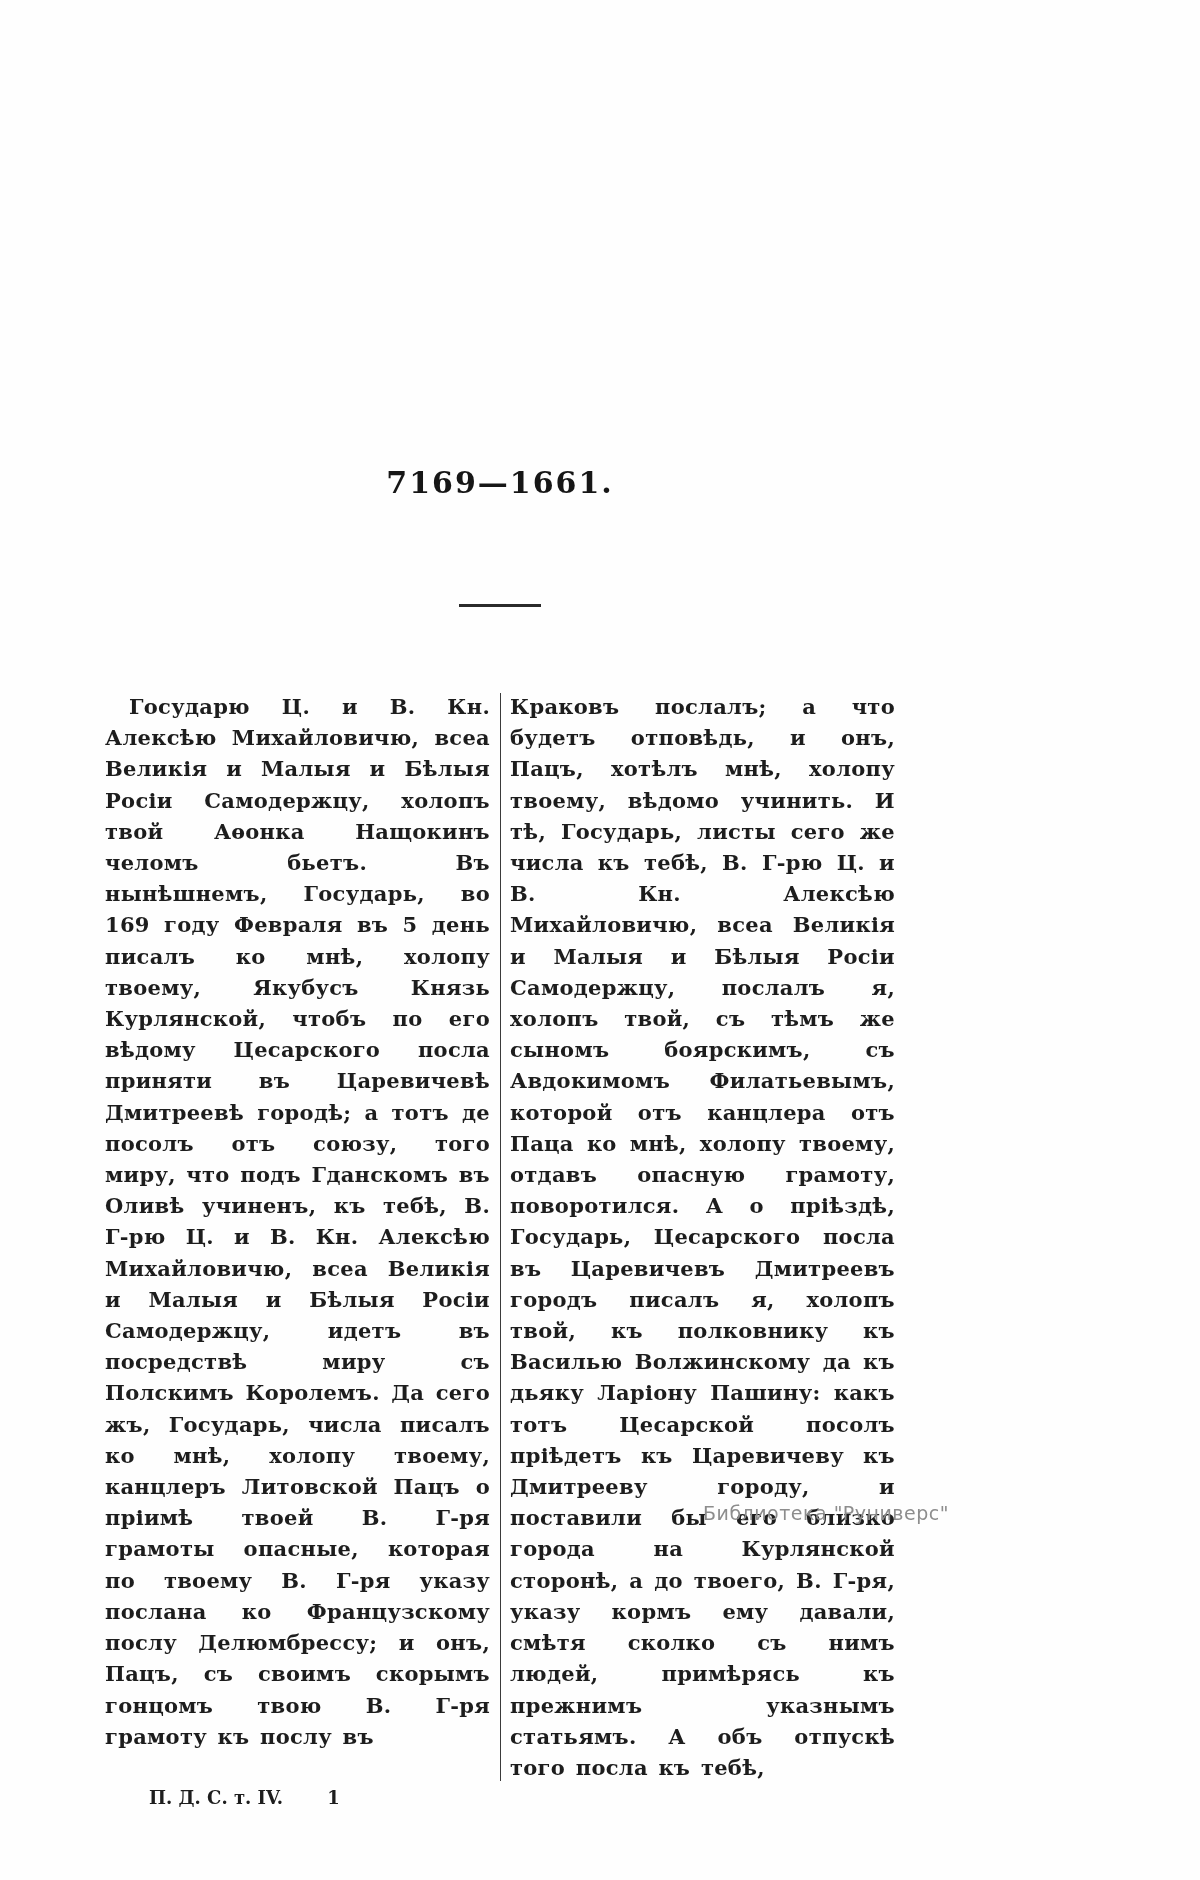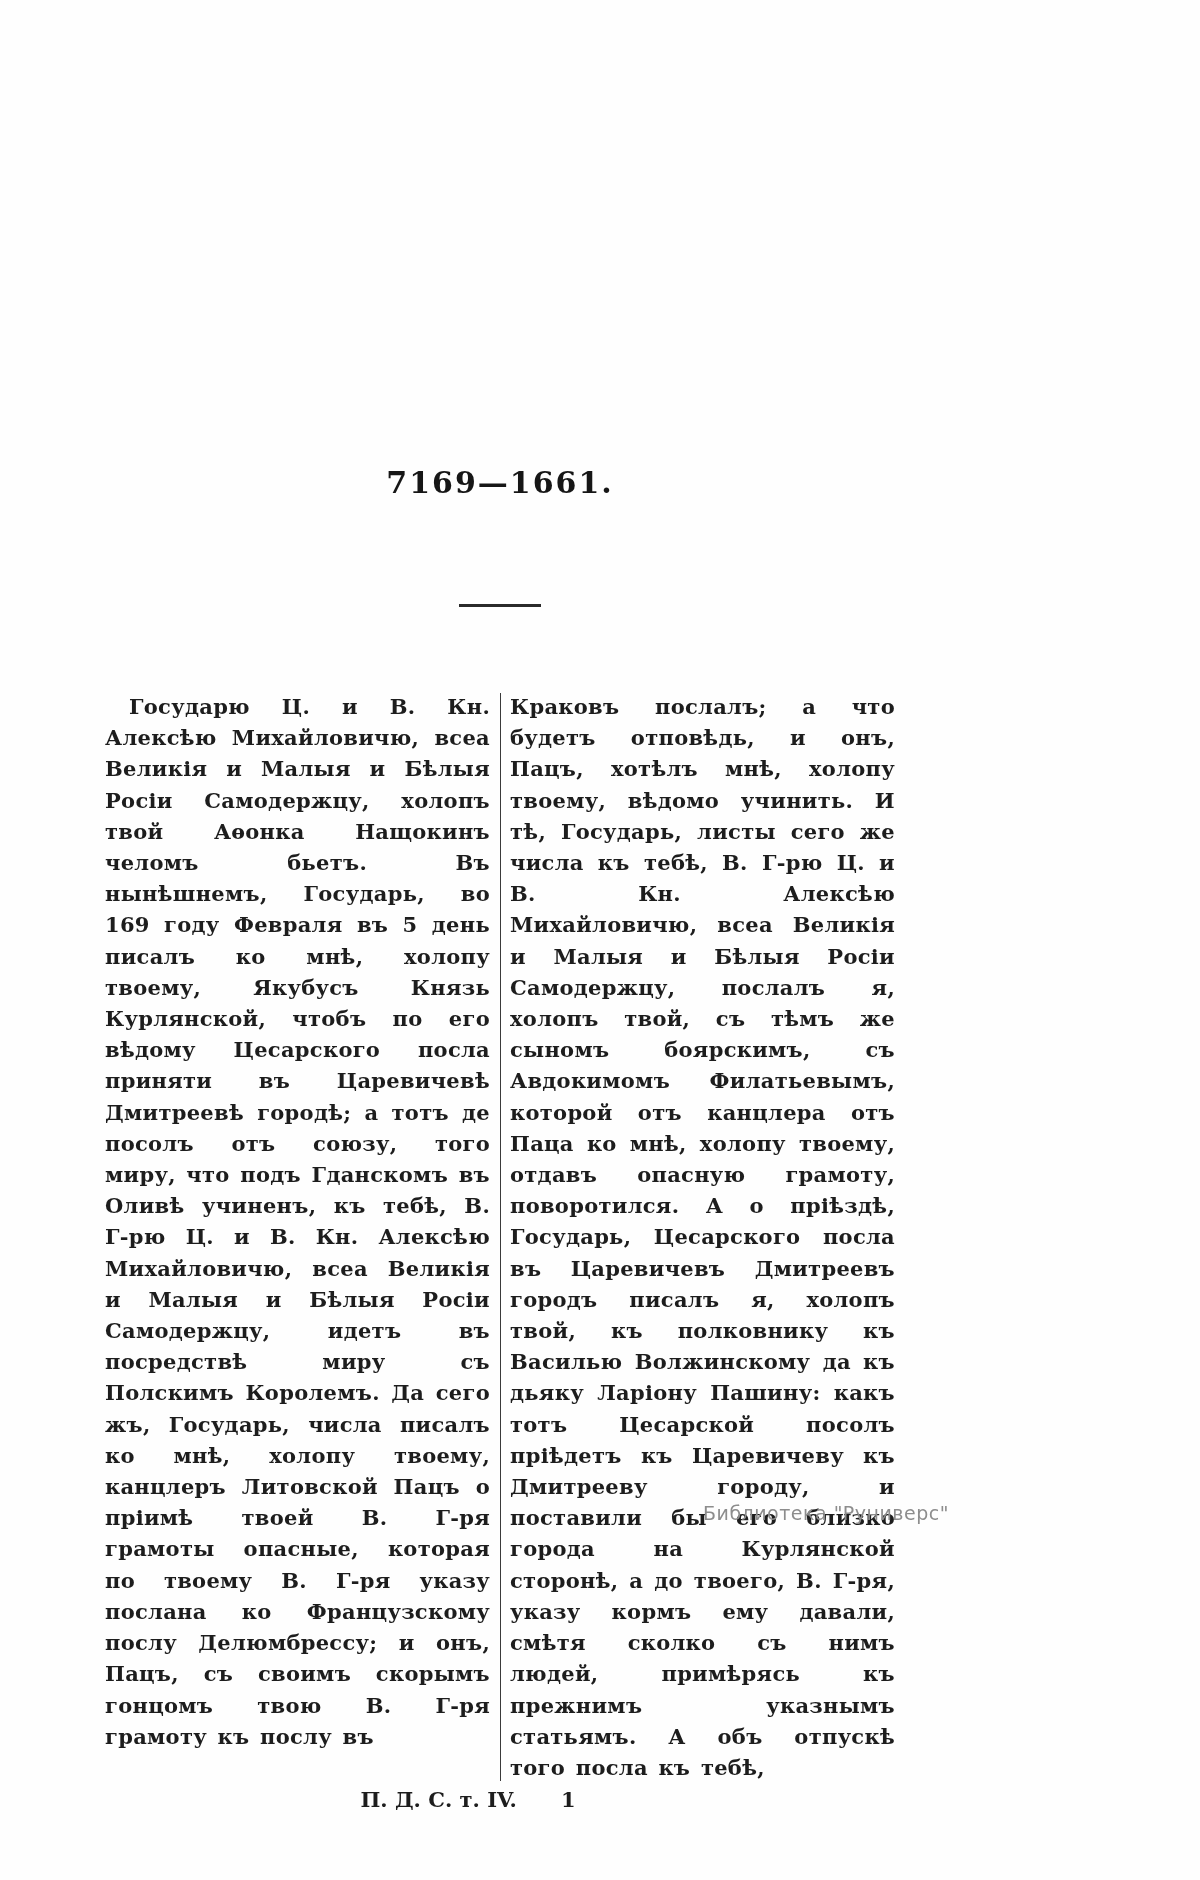--- a/index.html
+++ b/index.html
@@ -59,24 +59,24 @@
   .col.right {
     text-indent: 0;
   }
   .col-divider {
     width: 1px;
     background: #3a3a3a;
     margin: 2px 9px 2px 10px;
   }
   .footer {
     display: flex;
-    justify-content: center;
+    justify-content: flex-start;
     margin-top: 4px;
     padding: 0 108px 0 44px;
-    font-size: 21px;
+    font-size: 18px;
     font-weight: bold;
     color: #1d1d1d;
     gap: 44px;
   }
   .watermark {
     position: absolute;
     left: 703px;
     top: 1502px;
     font-family: "DejaVu Sans", "Liberation Sans", sans-serif;
     font-size: 19px;

